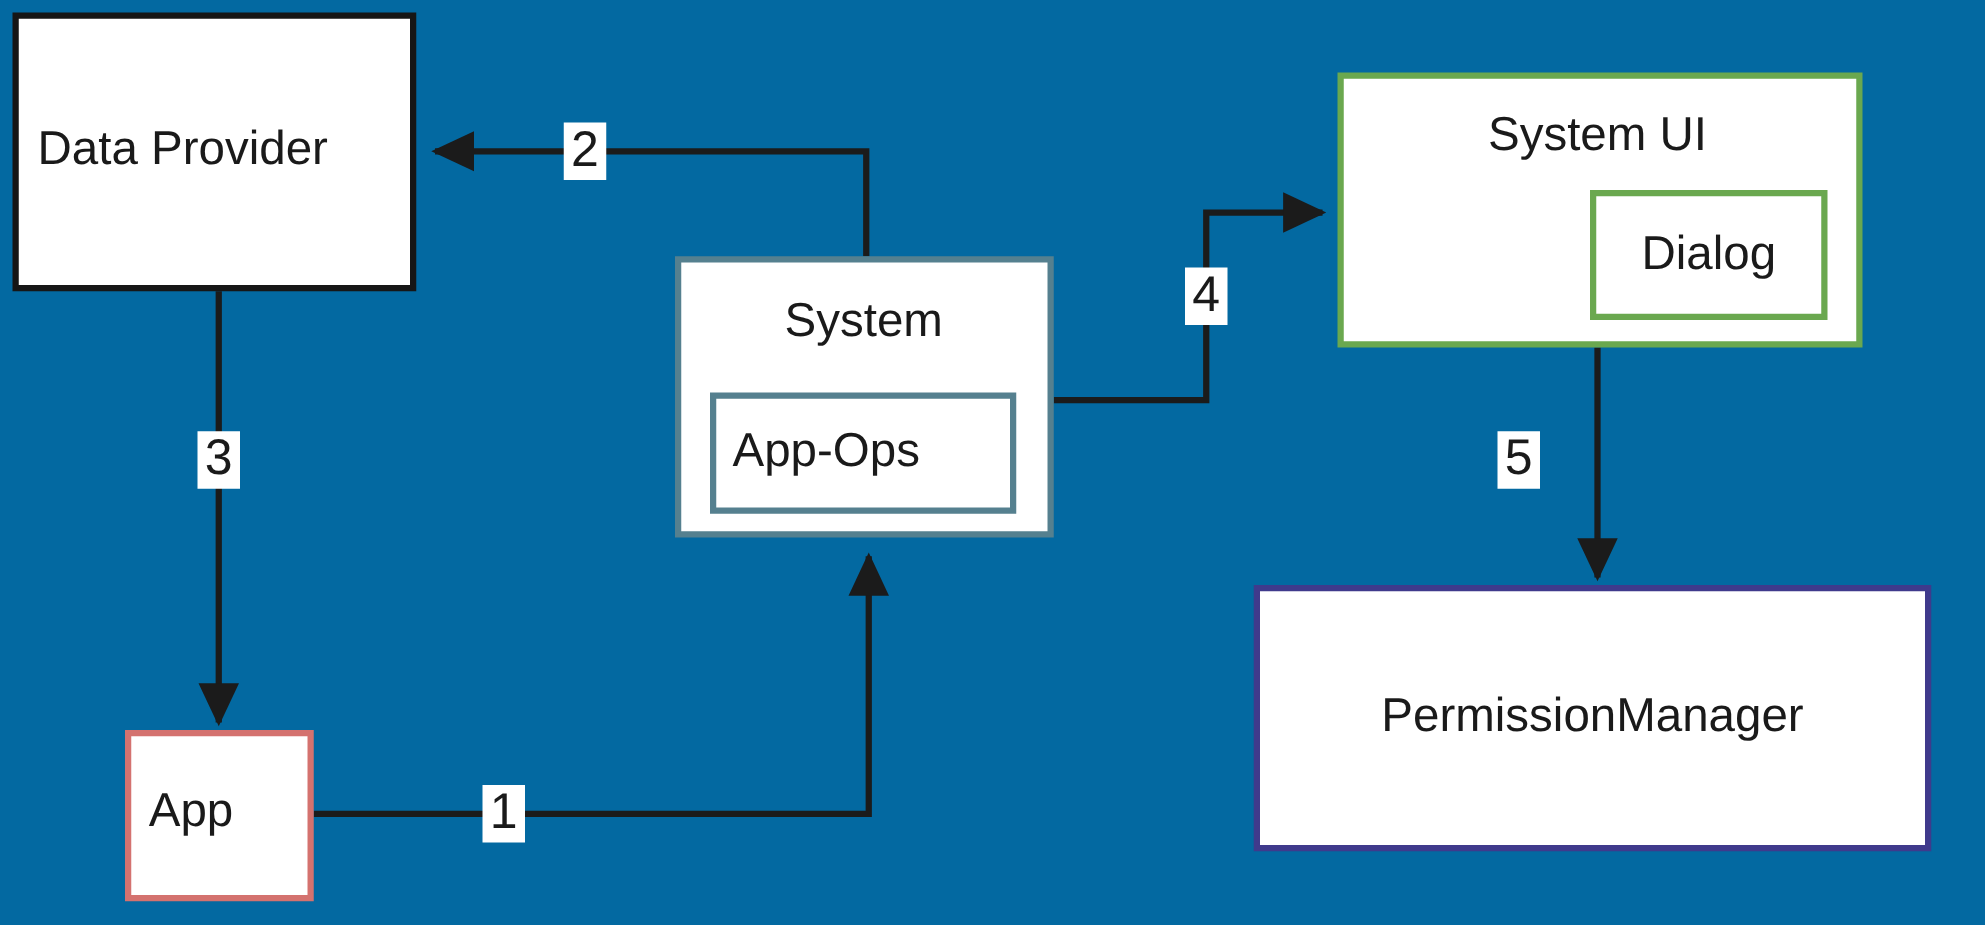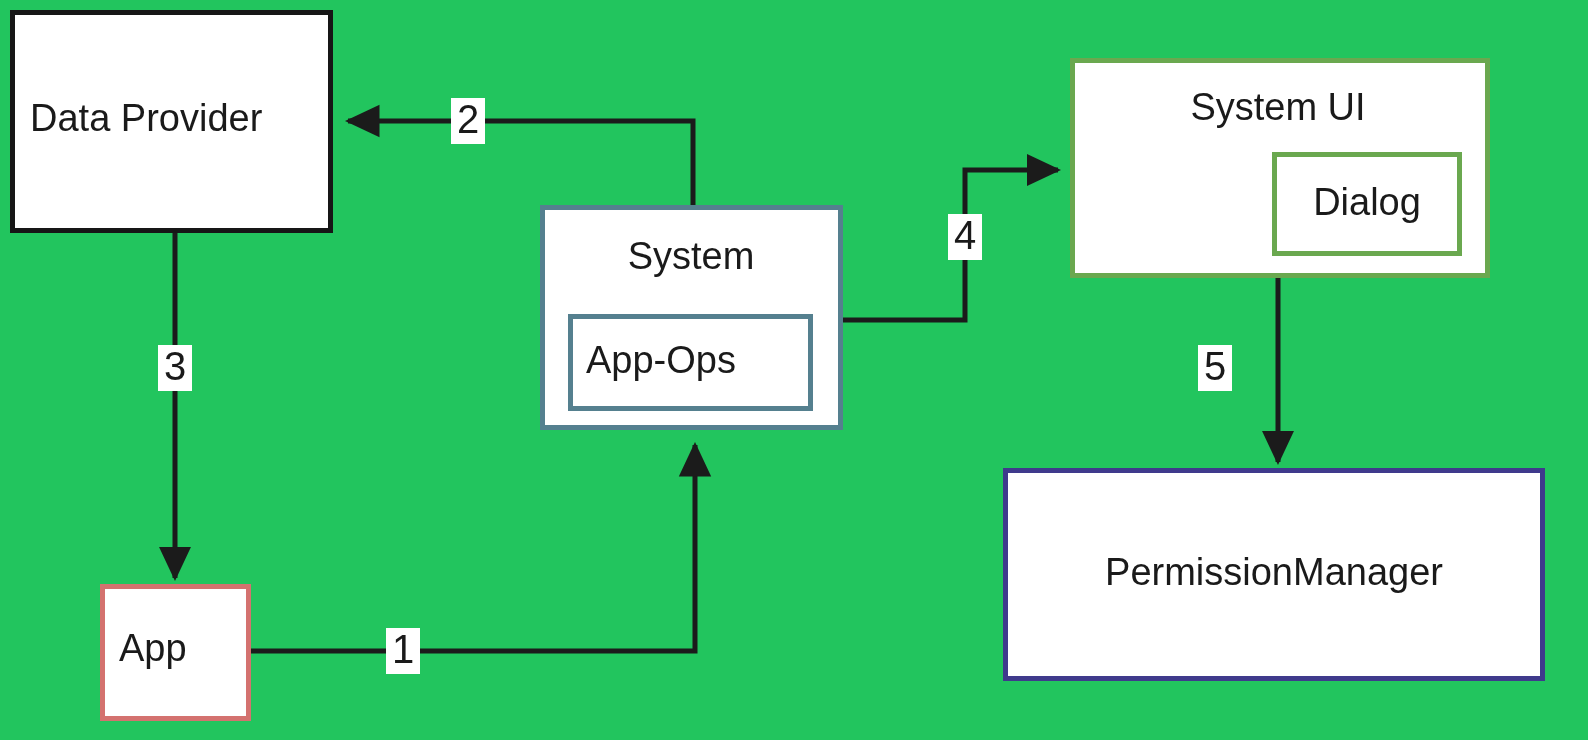--- a/index.html
+++ b/index.html
@@ -43,21 +43,21 @@
     stroke: #1b1b1b;
     stroke-width: 5;
     stroke-linecap: butt;
     stroke-linejoin: miter;
   }
   .box { fill: #ffffff; }
 </style>
 </head>
 <body>
 
-<div id="diagram-root" style="width: 1588px; height: 740px; background: #22c55e;">
+<div id="diagram-root" style="width: 1588px; height: 740px; background: #0369a1;">
   <svg id="diagram-svg" viewBox="0 0 1588 740" xmlns="http://www.w3.org/2000/svg">
     <defs>
       <marker id="arrow-end" viewBox="0 0 12 12" refX="10.5" refY="6" markerWidth="7.2" markerHeight="7.2" orient="auto-start-reverse" markerUnits="strokeWidth">
         <path d="M 0 0.6 L 11.5 6 L 0 11.4 z" fill="#1b1b1b"></path>
       </marker>
     </defs>
 
     <g id="edges-layer">
         <path class="edge-line" d="M 251 651 L 695 651 L 695 445" stroke="#1b1b1b" marker-end="url(#arrow-end)"></path>
         <path class="edge-line" d="M 693 205 L 693 121 L 348 121" stroke="#1b1b1b" marker-end="url(#arrow-end)"></path>

